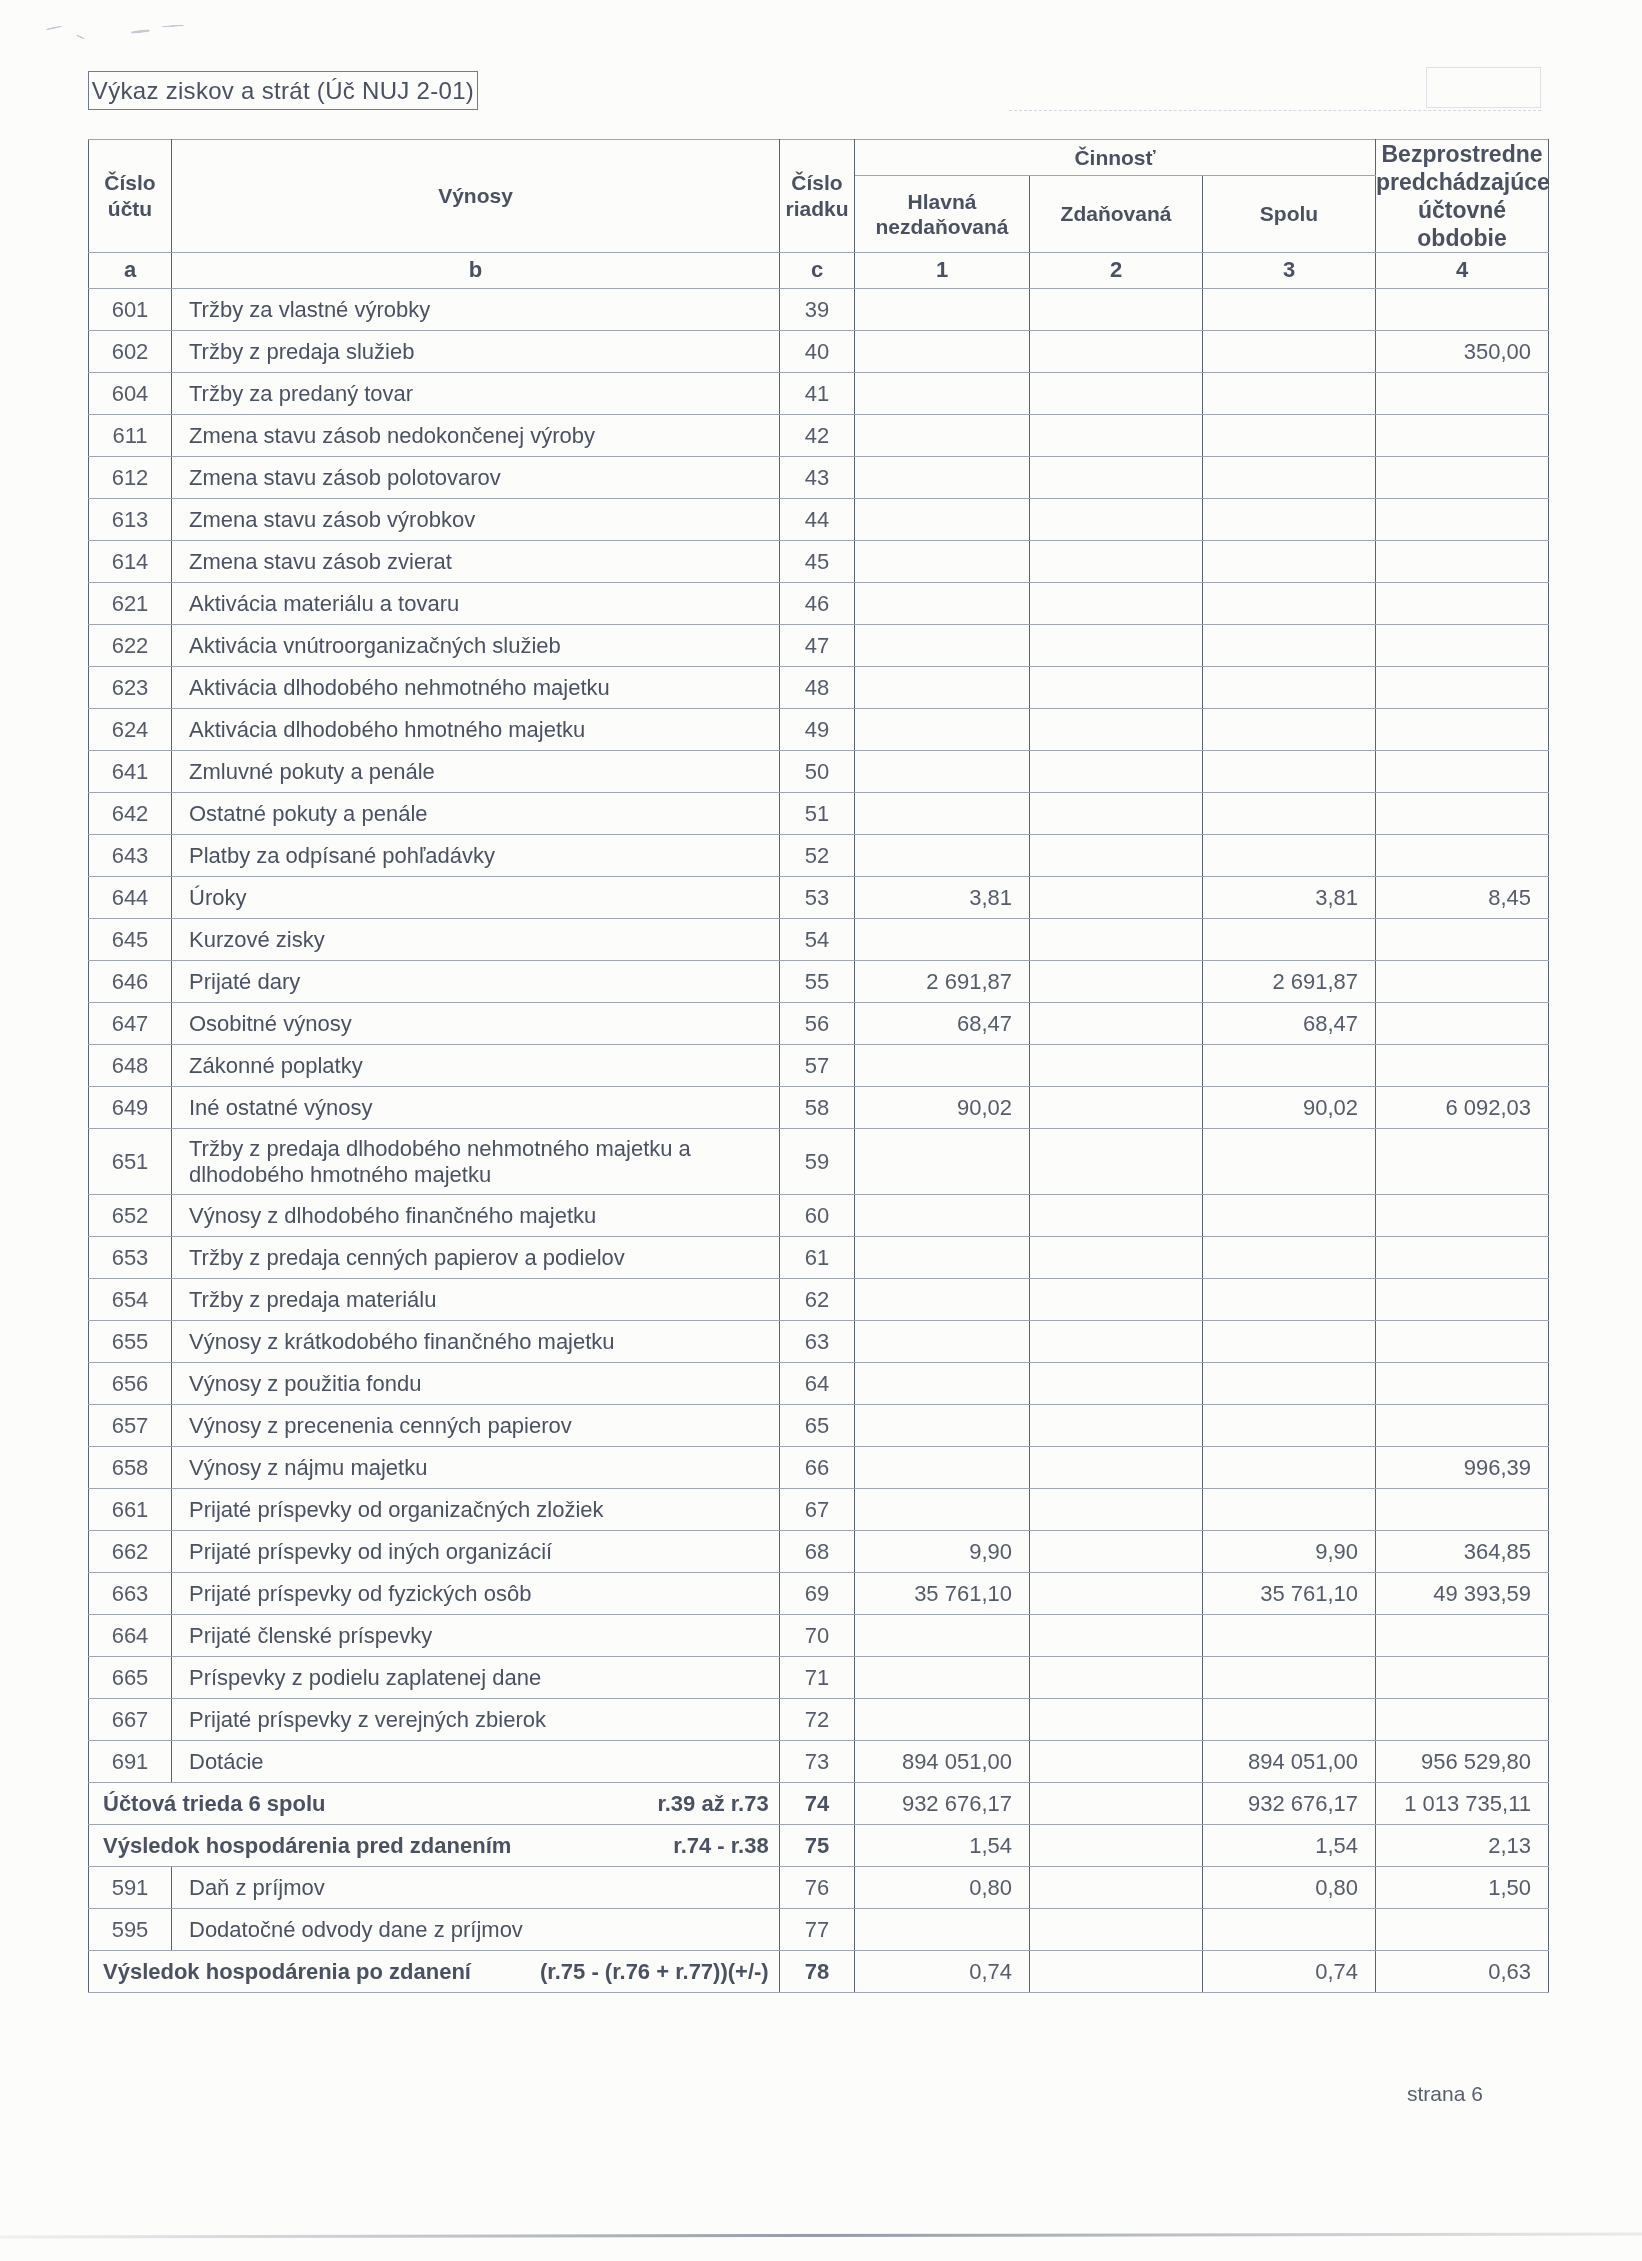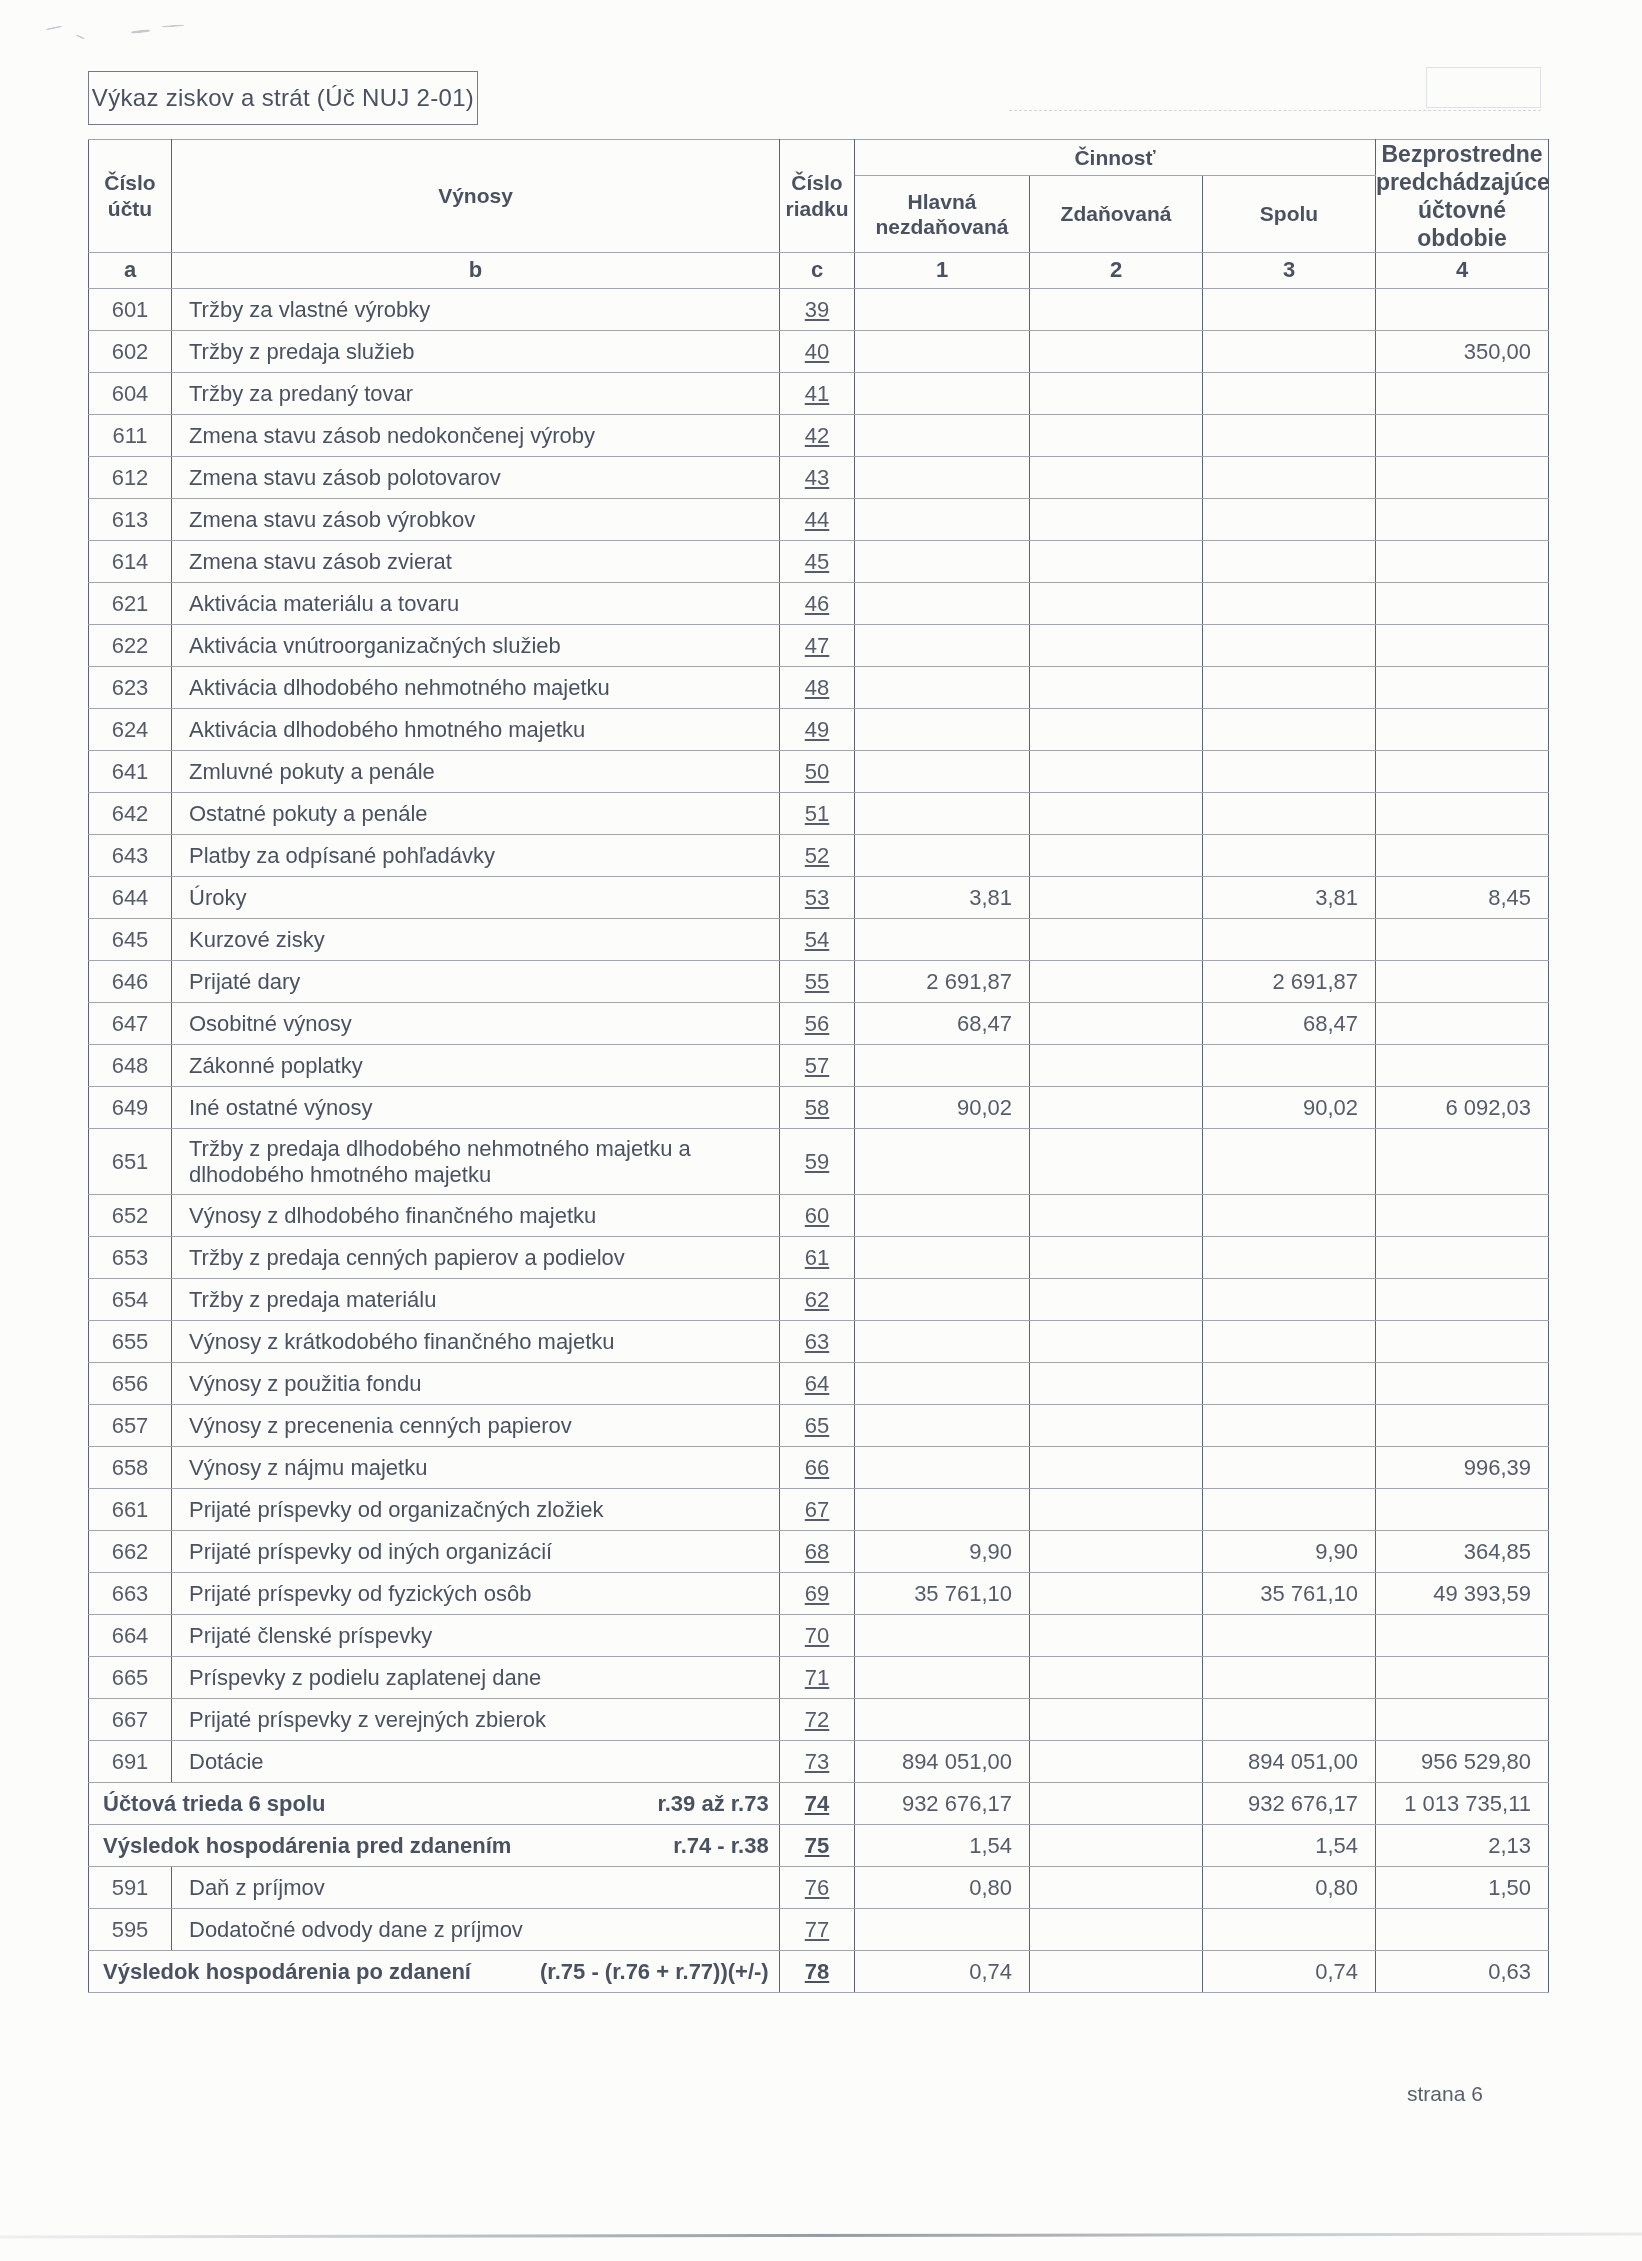--- a/index.html
+++ b/index.html
@@ -15,21 +15,21 @@
   .page{position:absolute;left:0;top:0;width:1643px;height:2261px;background:var(--paper);}
 
   
   .mark{position:absolute;border-top:2.6px solid rgba(105,120,150,0.38);width:15.5px;border-radius:40%;}
   .m1{left:46px;top:27px;transform:rotate(-12deg);}
   .m2{left:76px;top:36px;width:9px;transform:rotate(24deg);}
   .m3{left:131px;top:30px;width:19.3px;transform:rotate(-6deg);border-top-width:3.2px;}
   .m4{left:162px;top:24.5px;width:22px;transform:rotate(-4deg);}
 
   .title-box{
-    position:absolute;left:88px;top:71px;width:390px;height:54px;
+    position:absolute;left:88px;top:71px;width:390px;height:39px;
     border:1.3px solid #737a88;display:flex;align-items:center;justify-content:center;
     font-size:24px;color:var(--ink);letter-spacing:0.3px;background:transparent;
   }
 
   .ico-row{
     position:absolute;left:960px;top:76px;height:36px;
     display:flex;align-items:center;font-size:26px;color:var(--ink);
   }
   .ico-label{margin-right:30px;}
   .ico-digits{word-spacing:19.3px;letter-spacing:0.6px;margin-right:22px;}
@@ -74,21 +74,21 @@
   thead tr.h2{height:64px;}
   thead tr.letters{height:36px;}
   thead tr.letters th{font-size:22px;}
   thead th.prev{font-size:23px;}
 
   tbody tr{height:42px;}
   tbody tr.tall{height:66px;}
 
   td.acc{text-align:center;color:var(--ink-soft);}
   td.lbl{text-align:left;padding-left:17px;line-height:1.18;}
-  td.rno{text-align:center;color:var(--ink-soft);text-decoration:underline;}
+  td.rno{text-align:center;color:var(--ink-soft);}
   td.val{text-align:right;padding-right:17px;color:var(--ink-soft);}
   tr.bold td{font-weight:bold;color:var(--ink);}
   tr.bold td.val{font-weight:normal;color:var(--ink-soft);}
   tr.bold td.rno{font-weight:bold;color:var(--ink);}
   td.sum{
     padding-left:14px;padding-right:10.3px;
   }
   .sum-wrap{display:flex;justify-content:space-between;align-items:center;font-weight:bold;}
   .sum-formula{white-space:nowrap;}
 

